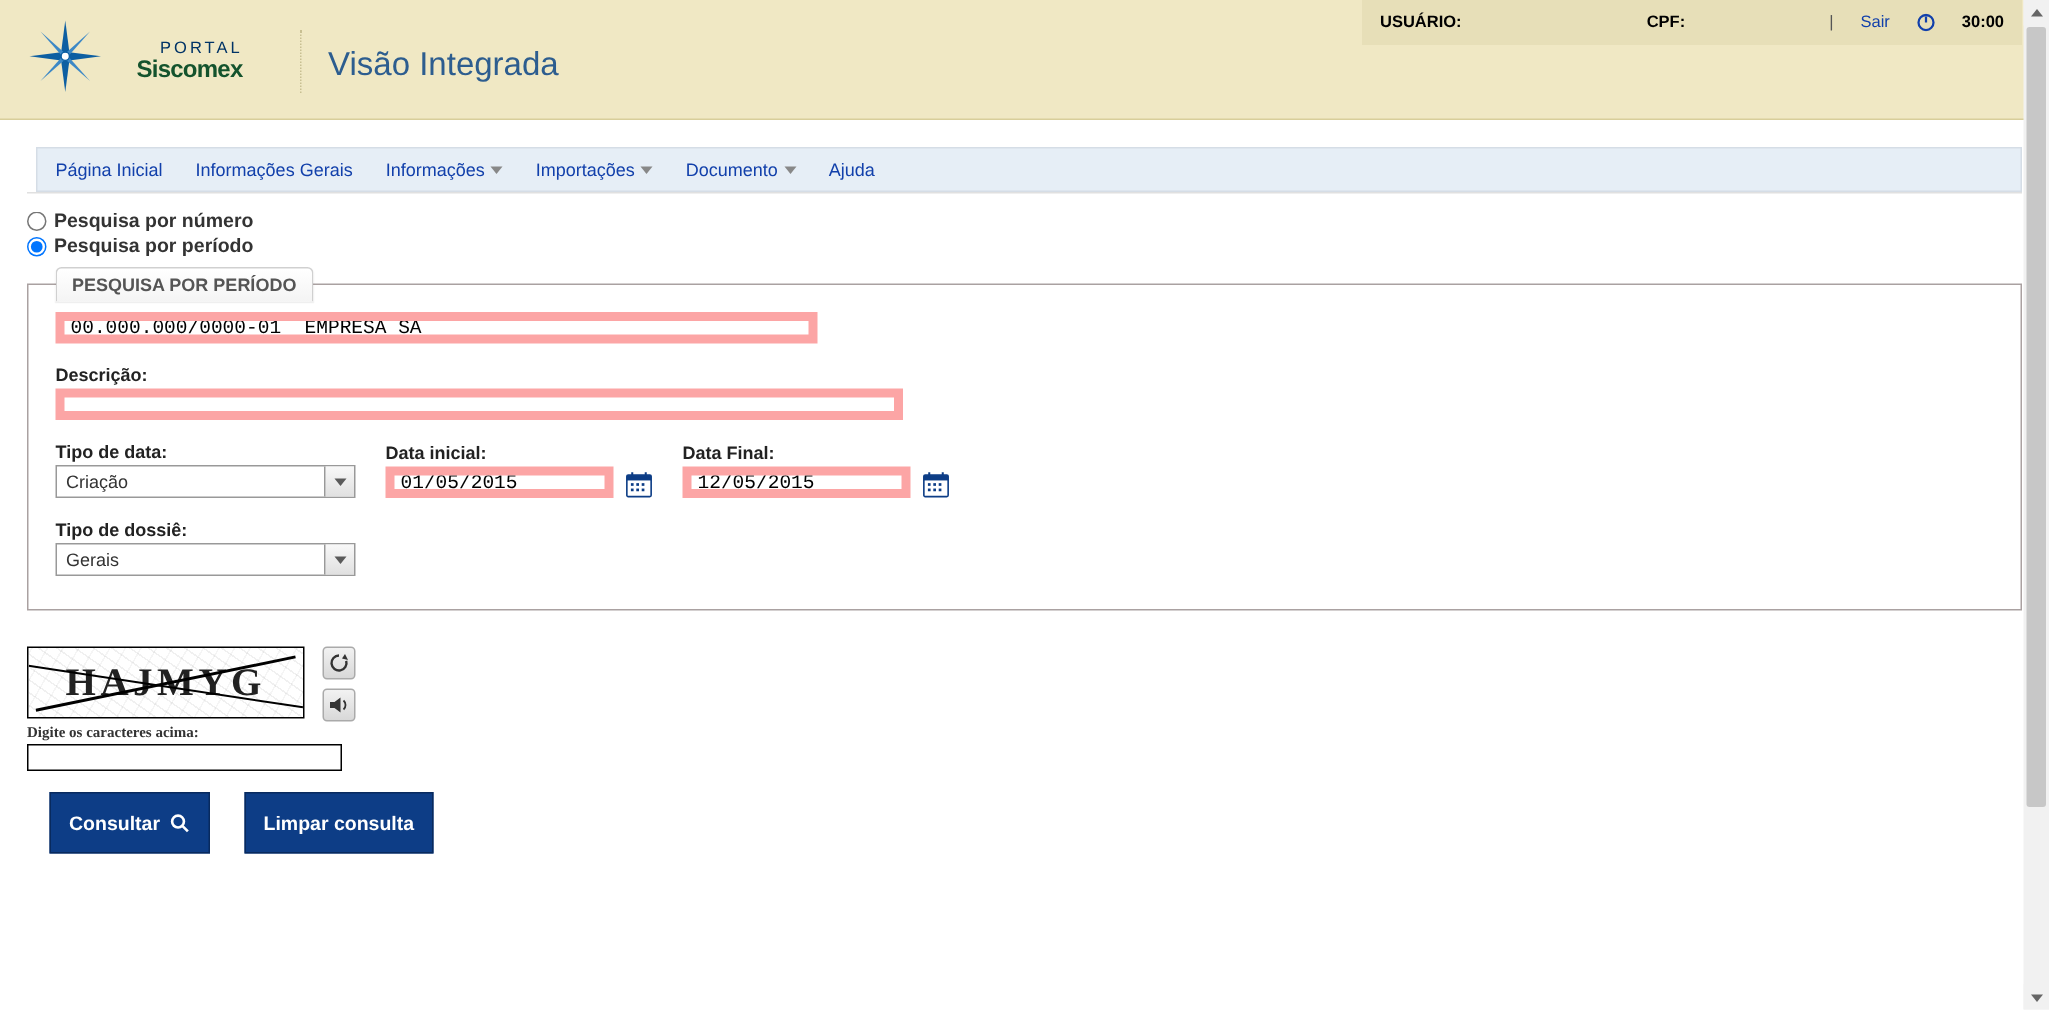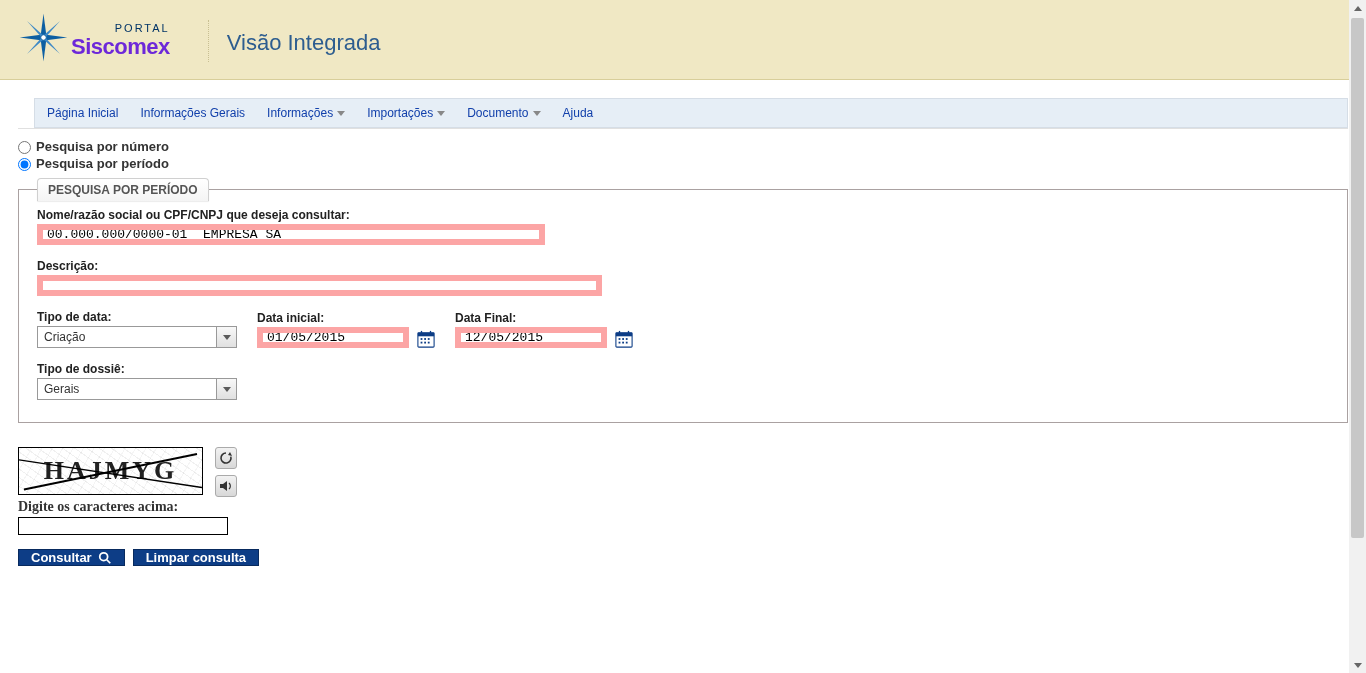--- a/index.html
+++ b/index.html
@@ -26,32 +26,32 @@
     padding: 10px 20px 0 16px;
     position: relative;
   }
   .logo-icon {
     width: 55px;
     height: 55px;
   }
   .logo-text-stack {
     display: flex;
     flex-direction: column;
-    margin-left: 0;
+    margin-left: 20px;
     margin-top: 6px;
   }
   .logo-portal {
     font-size: 11px;
     letter-spacing: 2px;
     color: #003366;
     text-align: right;
   }
   .logo-siscomex {
-    font-size: 22px;
-    color: #6d28d9;
+    font-size: 16px;
+    color: #14532d;
     font-weight: bold;
     letter-spacing: -0.5px;
   }
   .vsep {
     border-left: 1px dotted #c8bf92;
     height: 42px;
     margin: 20px 18px 0 18px;
   }
   .page-title-app {
     color: #2d5d8f;
@@ -78,21 +78,21 @@
   .user-bar .sep { color: #555; font-weight: normal; }
   .user-bar .sair-link { color: #1240AB; font-weight: normal; cursor: pointer; }
   .power-icon {
     display: inline-block;
     width: 12px; height: 12px;
     vertical-align: -2px;
   }
   .timer { font-weight: bold; }
   
   .navwrap {
-    padding: 18px 18px 0 34px;
+    padding: 18px 18px 0 24px;
   }
   .nav {
     background: #e6eef6;
     border: 1px solid #d5dde6;
     height: 30px;
     display: flex;
     align-items: center;
     gap: 22px;
     padding: 0 12px;
   }
@@ -257,46 +257,47 @@
     border: 1px solid #aaa;
     border-radius: 3px;
     display: flex;
     align-items: center;
     justify-content: center;
     cursor: pointer;
   }
   .captcha-label {
     font-family: "Times New Roman", serif;
     font-weight: bold;
-    font-size: 14px;
+    font-size: 10px;
     margin-top: 2px;
   }
   .captcha-input {
     border: 1px solid #000;
     height: 18px;
     width: 210px;
     margin-top: 2px;
   }
   
   .actions {
     display: flex;
     gap: 8px;
     margin-top: 14px;
   }
   .btn-primary {
     background: #0d3d86;
     color: #fff;
     border: 1px solid #082a5e;
     font-weight: bold;
     font-size: 13px;
-    padding: 0 12px;
+    padding: 12px 12px;
     cursor: pointer;
     display: flex;
     align-items: center;
     gap: 6px;
+    margin-left: 15px;
   }
   .btn-primary.light { font-weight: bold; justify-content: flex-end; }
   .search-glyph {
     width: 14px; height: 14px;
   }
   
   .main-scroll {
     position: absolute;
     right: 0;
     top: 0;
@@ -344,20 +345,33 @@
       </g>
     </svg>
     <div class="logo-text-stack">
       <span class="logo-portal">PORTAL</span>
       <span class="logo-siscomex">Siscomex</span>
     </div>
   </div>
   <div class="vsep"></div>
   <div class="page-title-app">Visão Integrada</div>
 
+  <div class="user-bar">
+    <span class="label">USUÁRIO:</span>
+    <span style="flex:1"></span>
+    <span class="label">CPF:</span>
+    <span style="width:60px"></span>
+    <span class="sep">|</span>
+    <span class="sair-link">Sair</span>
+    <svg class="power-icon" viewBox="0 0 12 12">
+      <circle cx="6" cy="6" r="5" fill="none" stroke="#1240AB" stroke-width="1.5"></circle>
+      <line x1="6" y1="2" x2="6" y2="6" stroke="#1240AB" stroke-width="1.5"></line>
+    </svg>
+    <span class="timer">30:00</span>
+  </div>
 </div>
 
 <div class="navwrap">
   <div class="nav">
     <span class="nav-item">
         <span>Página Inicial</span>
       </span>
     <span class="nav-item">
         <span>Informações Gerais</span>
       </span>
@@ -388,21 +402,20 @@
   </label>
   <label class="radio-row">
     <input type="radio" name="mode" checked="" style="">
     <span>Pesquisa por período</span>
   </label>
 
   <div class="fieldset">
     <div class="legend">PESQUISA POR PERÍODO</div>
 
     <div class="field-block">
-      <label class="field-label">Nome/razão social ou CPF/CNPJ que deseja consultar:</label>
       <input class="text-input" type="text" value="00.000.000/0000-01  EMPRESA SA" style="">
     </div>
 
     <div class="field-block">
       <label class="field-label">Descrição:</label>
       <input class="text-input desc-input" type="text" value="" style="">
     </div>
 
     <div class="filters-row field-block">
       <div>

